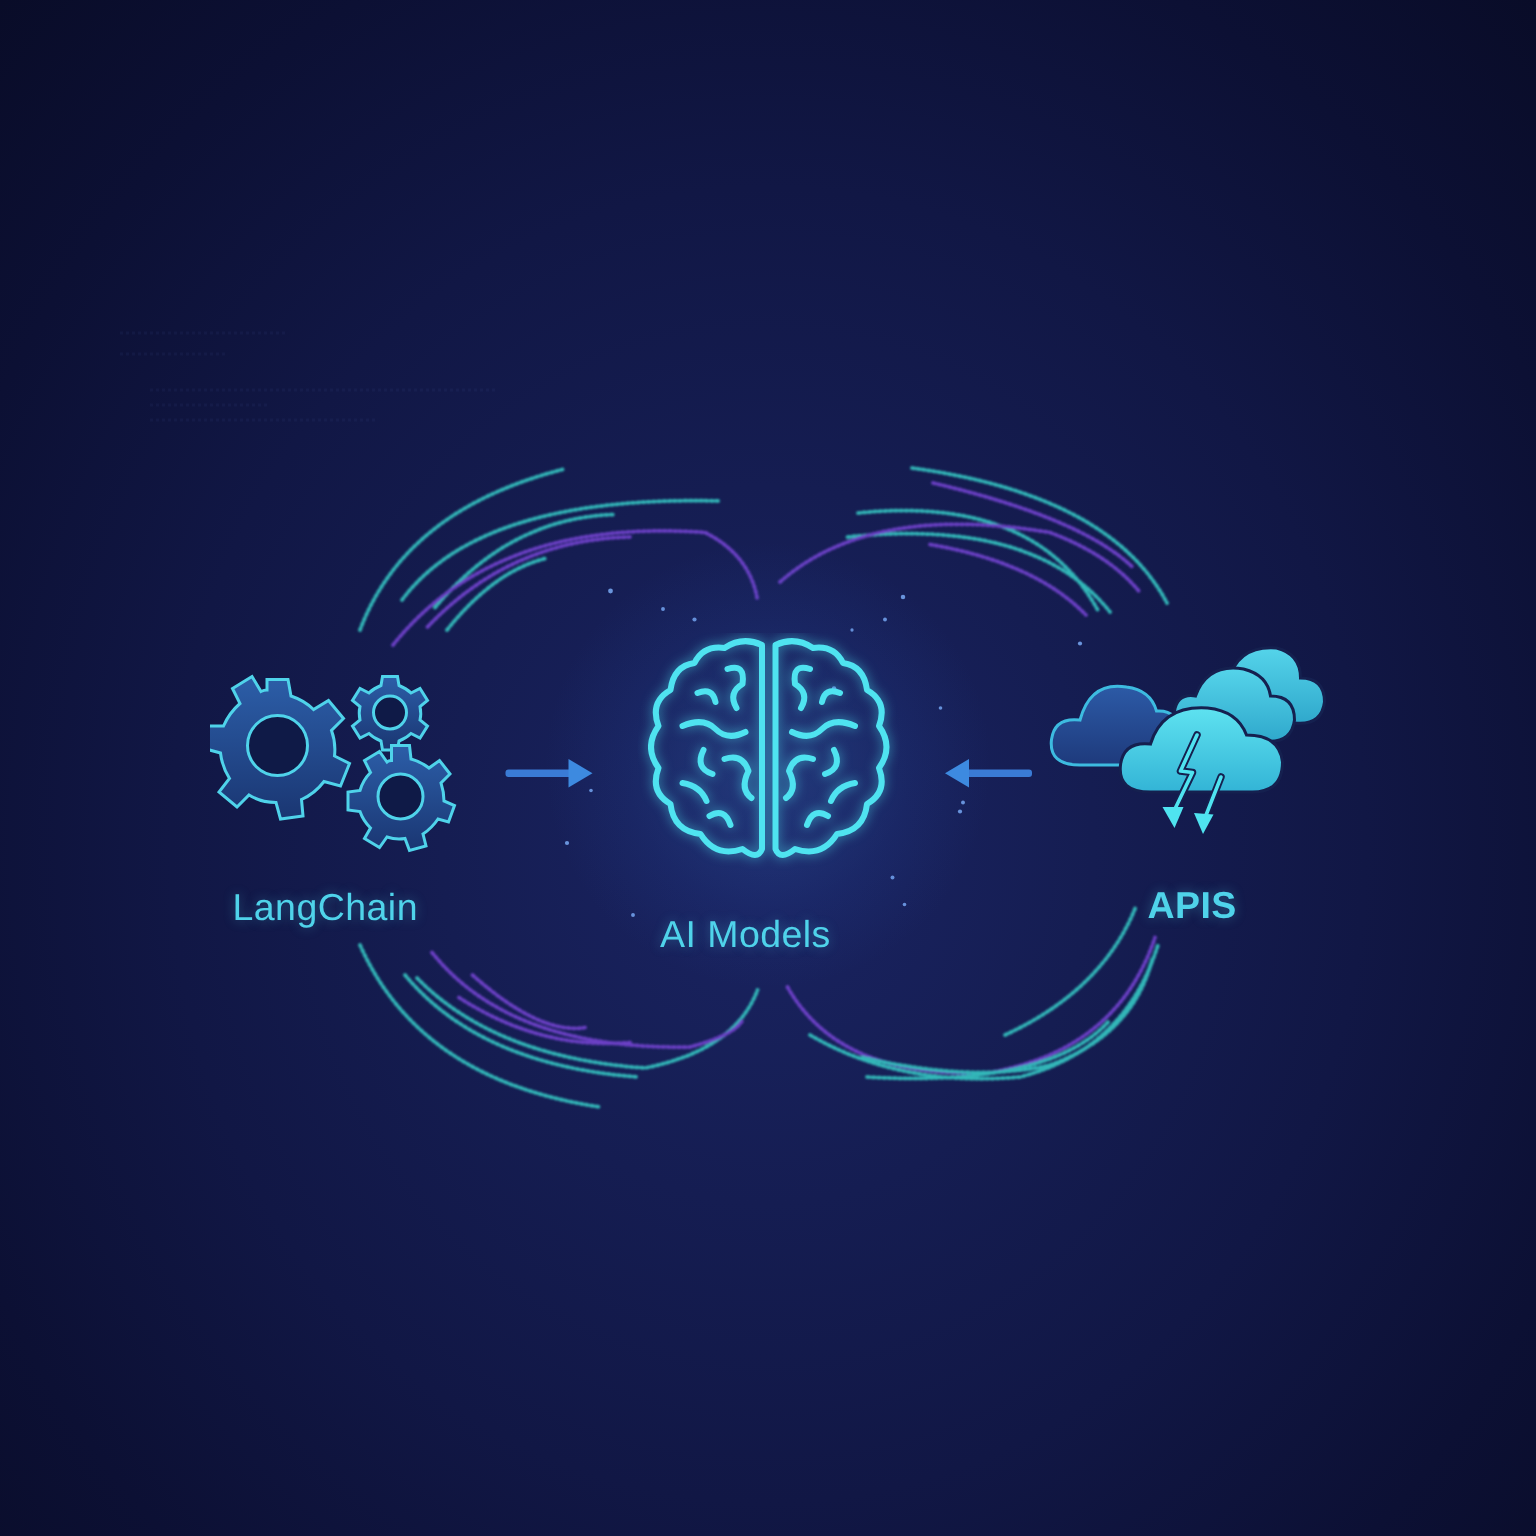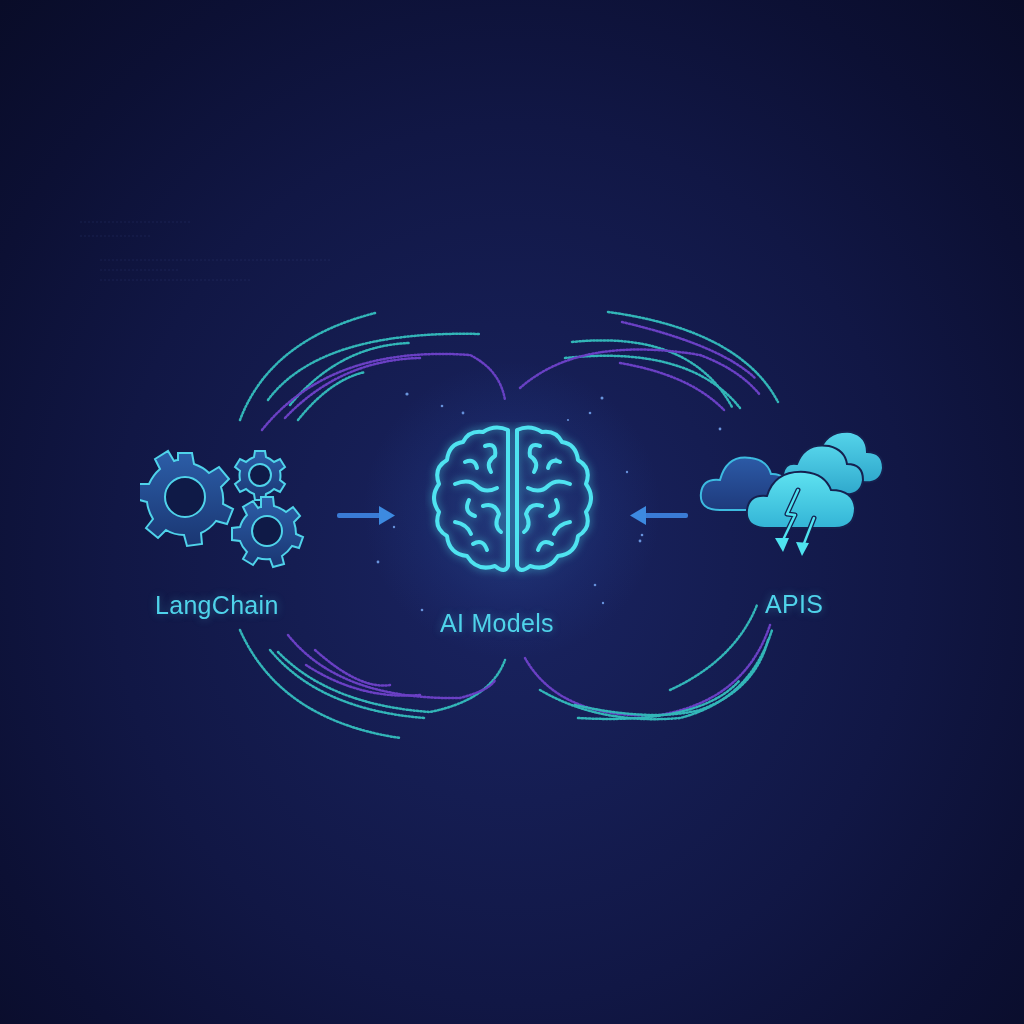--- a/index.html
+++ b/index.html
@@ -195,14 +195,14 @@
         <path d="M119 100 L108 128"></path>
       </g>
       <g fill="none" stroke="#4fe3f0" stroke-width="2.4" stroke-linecap="round" stroke-linejoin="round">
         <path d="M103 72 L92 96 L100 97 L87 124"></path>
         <path d="M119 100 L108 128"></path>
       </g>
       <path d="M80 120 L88 134 L94 120 Z" fill="#4fe3f0"></path>
       <path d="M101 124 L107 138 L114 125 Z" fill="#4fe3f0"></path>
     </svg>
   </div>
-  <div class="label" style="left:765px; top:590px;">APIS</div>
+  <div class="label" style="left:765px; top:590px;font-weight:bold;">APIS</div>
 </div>
 
 </body></html>

